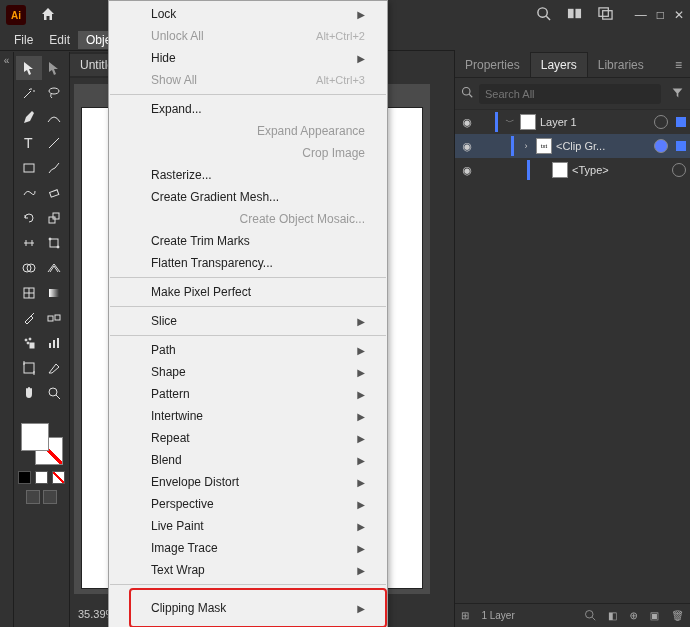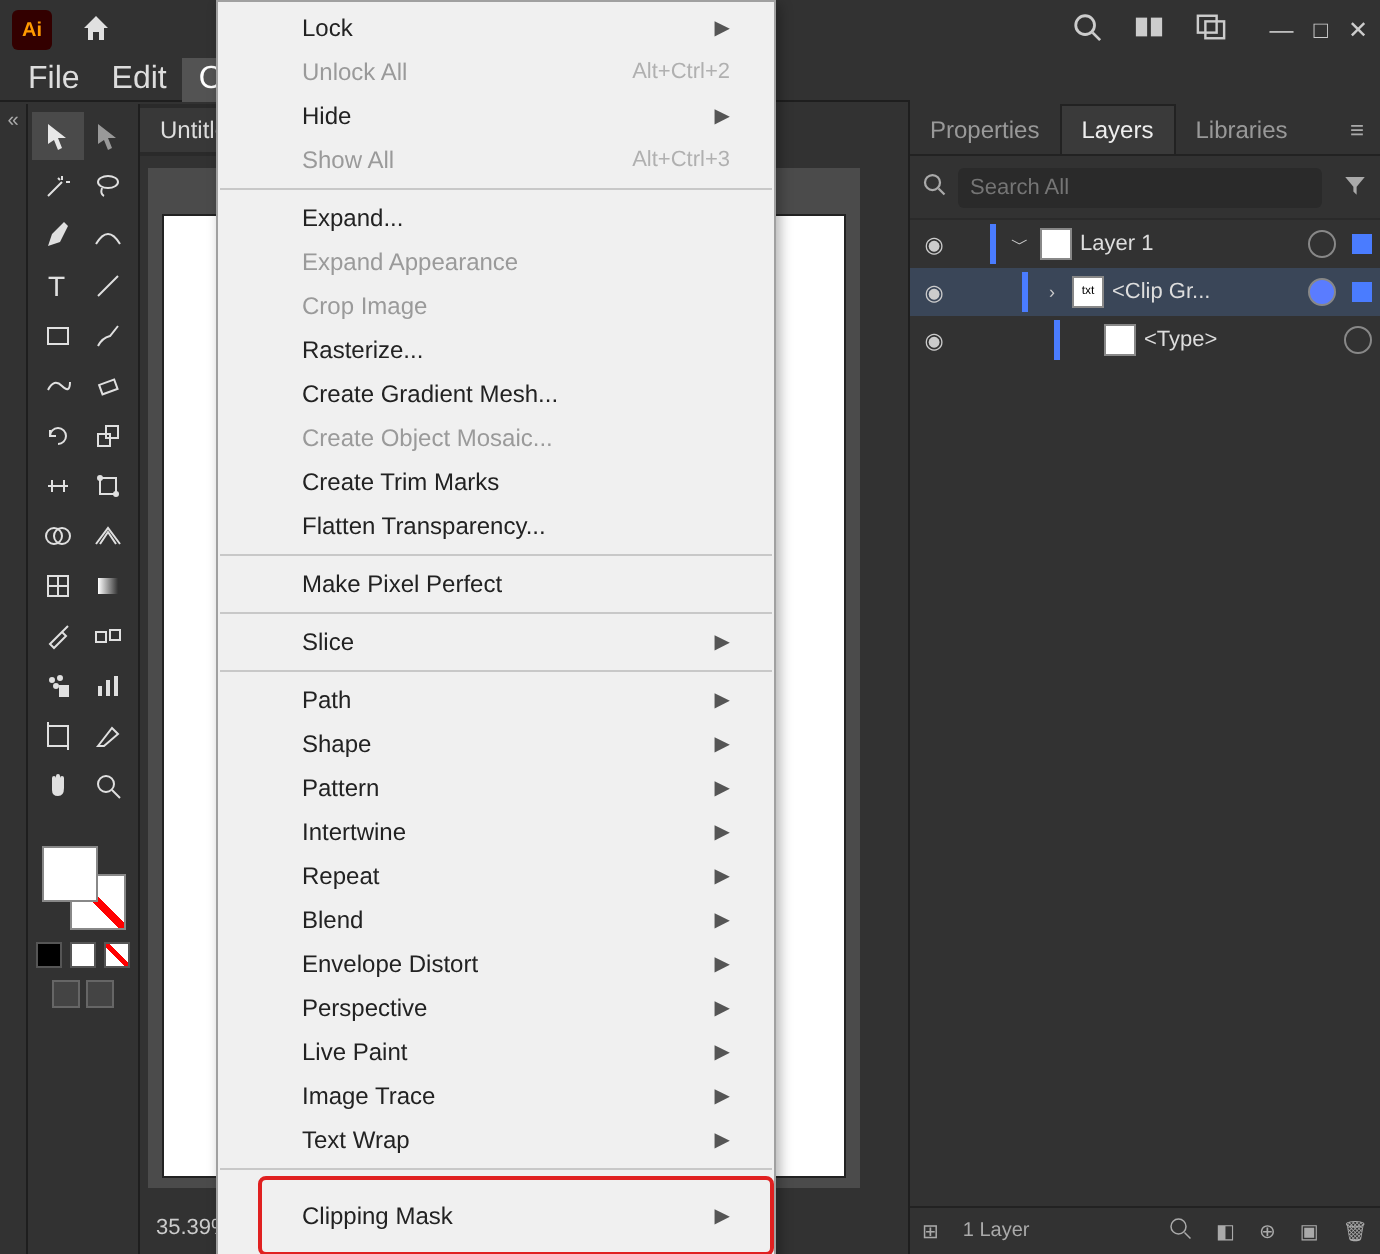--- a/index.html
+++ b/index.html
@@ -8,21 +8,21 @@
   .titlebar { height: 30px; background: #323232; display: flex; align-items: center; padding: 0 4px; }
   .titlebar .ai-logo { width: 20px; height: 20px; background: #330000; border-radius: 3px; display:flex; align-items:center; justify-content:center; color:#ff9a00; font-weight:bold; font-size:10px; margin-left:2px;}
   .titlebar .home-icon { margin-left: 14px; color:#e8e8e8; }
   .titlebar .spacer { flex: 1; }
   .titlebar .right-icons { display:flex; align-items:center; gap:16px; margin-right:8px;}
   .titlebar .right-icons span { color:#ccc; }
   .win-btns { display:flex; gap:10px; margin-left:14px; margin-right:2px;}
   .win-btns span { color:#ccc; font-size:12px;}
   
   .menubar { height: 20px; background:#323232; display:flex; align-items:center; padding-left:6px; gap:0;}
-  .menubar .menu-item { padding: 2px 8px; color:#ddd; font-size:16px;}
+  .menubar .menu-item { padding: 2px 8px; color:#ddd; font-size:12px;}
   .menubar .menu-item.active { background:#535353; color:#fff;}
   
   .hr { height:1px; background:#1e1e1e; }
   
   .tool-col { width: 14px; background:#323232; border-right:1px solid #1e1e1e; display:flex; justify-content:center; padding-top:3px;}
   .tool-col span { color:#aaa; font-size:10px;}
   
   .toolbar { width: 56px; background:#323232; border-right:1px solid #1e1e1e; padding:4px 2px; }
   .tool-row { display:flex; height:24px; margin-bottom:1px;}
   .tool { flex:1; display:flex; align-items:center; justify-content:center; position:relative; color:#e0e0e0;}
@@ -44,21 +44,21 @@
 
   .tabstrip { position:absolute; top:52px; left:70px; height:26px; background:#2a2a2a; display:flex; align-items:center;}
   .doc-tab { padding:4px 10px; background:#383838; color:#ddd; font-size:12px; }
 
   .canvas-wrap { position:absolute; top:84px; left:74px; width:356px; height:510px; background:#4b4b4b; display:flex; align-items:flex-start; justify-content:center; padding-top:24px;}
   .artboard { width:340px; height:480px; background:#fff; box-shadow:0 0 0 1px #222;}
   .status { position:absolute; bottom:4px; left:78px; height:18px; color:#ccc; font-size:11px; display:flex; align-items:center;}
   
   .context-menu { position:absolute; top:0; left:108px; width:280px; background:#f0f0f0; border:1px solid #a0a0a0; box-shadow:2px 2px 6px rgba(0,0,0,0.3); color:#222; z-index:50; padding:2px 0;}
   .context-menu .mi { display:flex; align-items:center; height:22px; padding:0 22px 0 22px; font-size:12px; position:relative;margin-left:20px;}
-  .context-menu .mi.disabled { color:#9a9a9a; }
+  .context-menu .mi.disabled { color:#9a9a9a;justify-content:flex-end; }
   .context-menu .mi .shortcut { margin-left:auto; color:#666; font-size:11px;}
   .context-menu .mi.disabled .shortcut{color:#b0b0b0;}
   .context-menu .mi .arrow { margin-left:auto; color:#555; font-size:10px;}
   .context-menu .sep { height:1px; background:#c8c8c8; margin:3px 1px;}
   .context-menu .mi.highlighted { border:2px solid #e02020; border-radius:4px; height:40px; padding:0 20px;}
   
   .right-panel { position:absolute; top:50px; right:0; width:236px; bottom:0; background:#323232; border-left:1px solid #1e1e1e;}
   .panel-tabs { display:flex; height:28px; border-bottom:1px solid #222; align-items:flex-end;}
   .panel-tabs .pt { padding:5px 10px; font-size:12px; color:#999; }
   .panel-tabs .pt.active { background:#3a3a3a; color:#eee; border-top:1px solid #222; border-left:1px solid #222; border-right:1px solid #222;}

